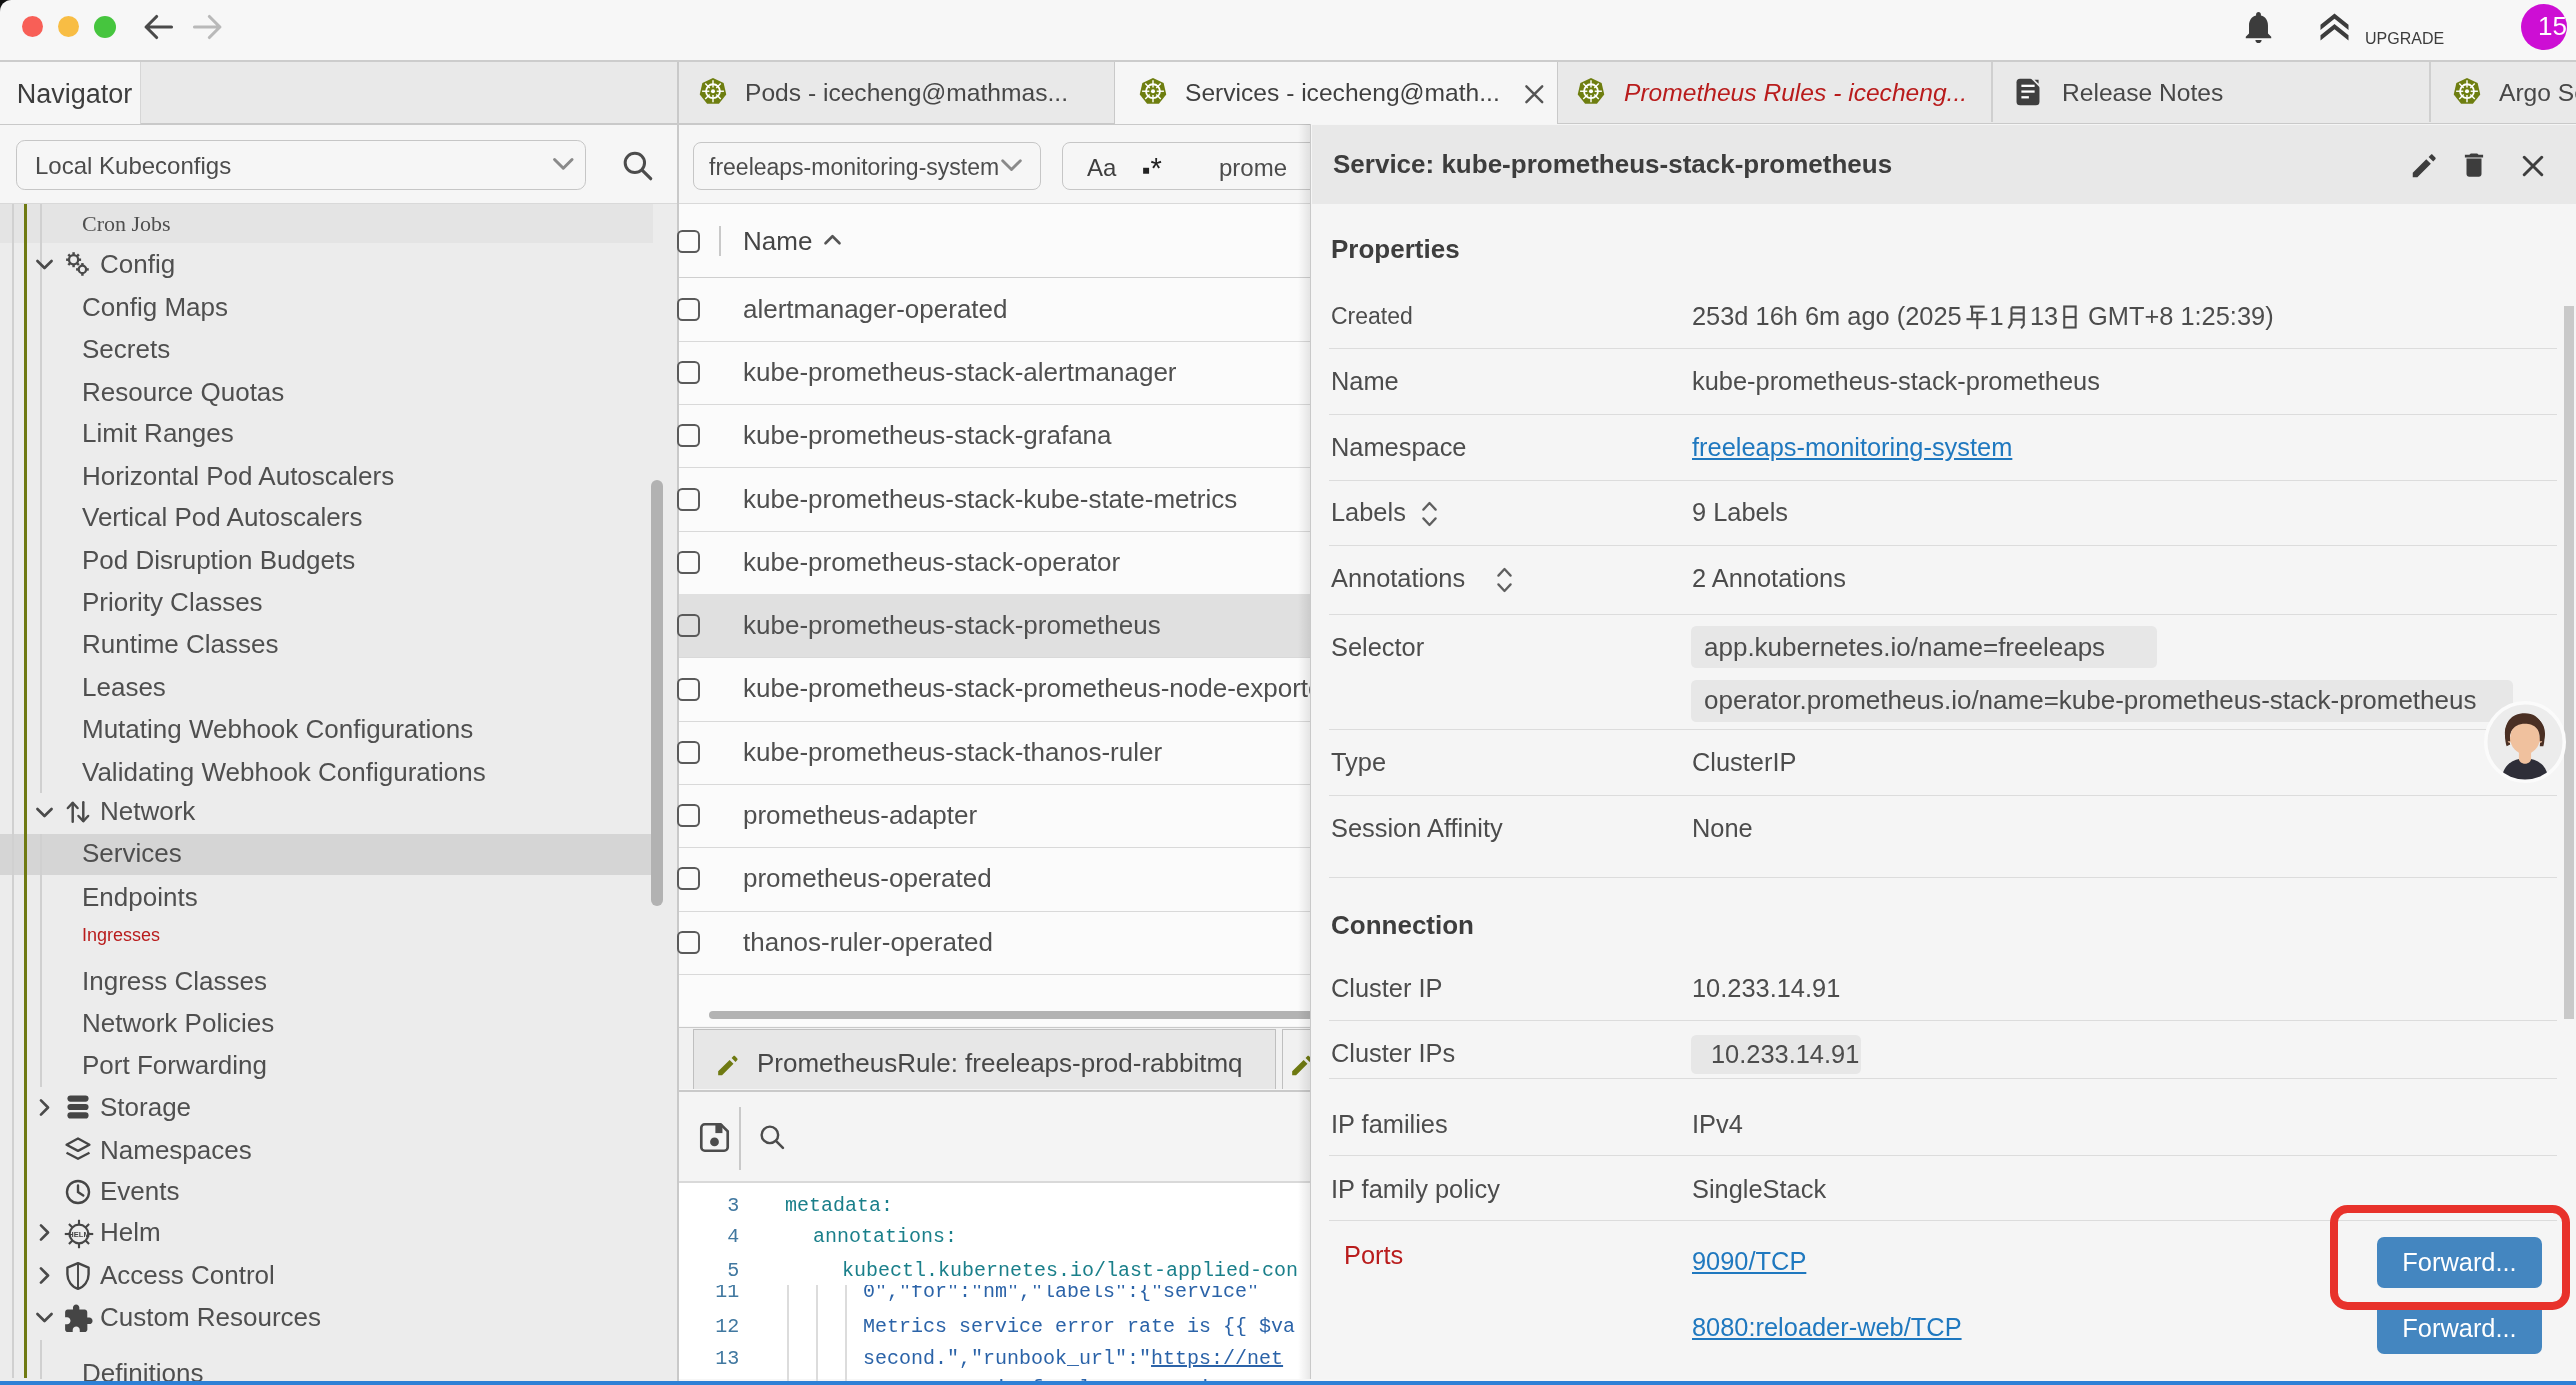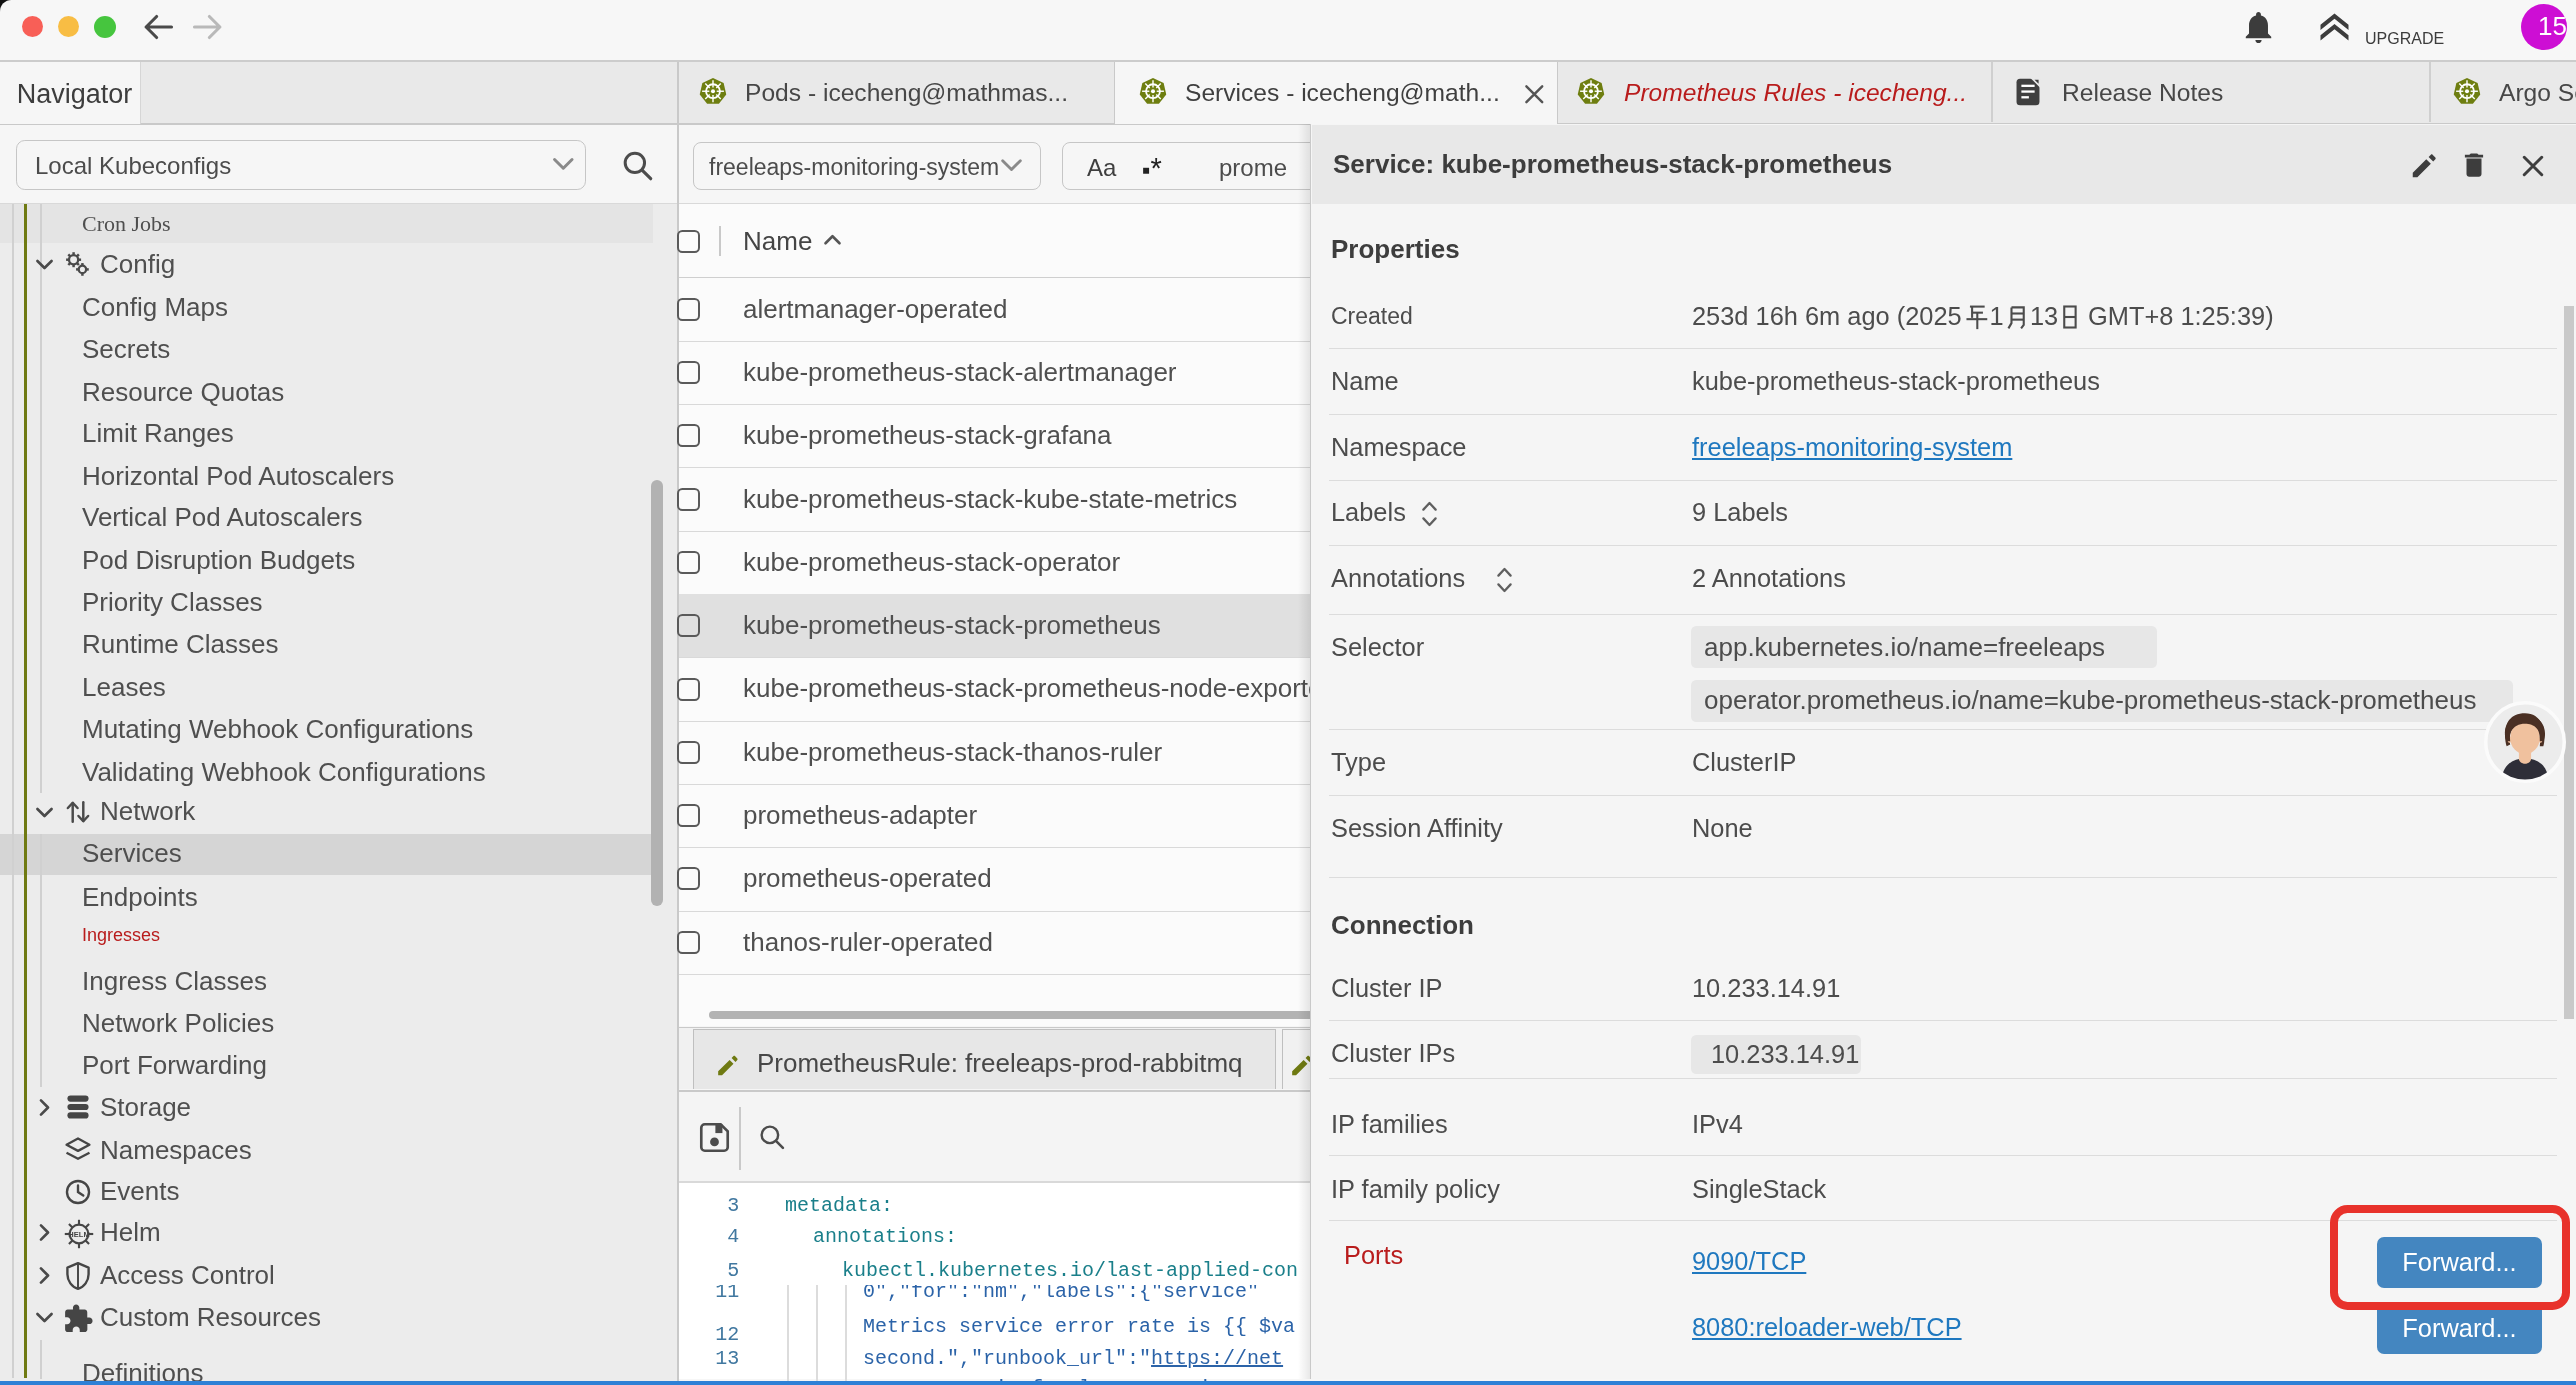--- a/index.html
+++ b/index.html
@@ -327,21 +327,21 @@
       <path d="M23.5 23.5 L31 31" stroke="#4c4c4c" stroke-width="3" stroke-linecap="round"></path>
     </svg>
 <div class="abs" style="left:679px;top:1181px;width:1897px;height:1.8px;background:#d9d9d9;"></div>
 <div class="abs" style="left:679px;top:1183px;width:1897px;height:196px;background:#ffffff;"></div>
 <div class="abs" style="left:679px;top:1183px;width:631px;height:198px;overflow:hidden;">
       <div class="abs" style="left:108px;top:102px;width:1.8px;height:96px;background:#dcdcdc;"></div>
       <div class="abs" style="left:137px;top:102px;width:1.8px;height:96px;background:#dcdcdc;"></div>
       <div class="abs" style="left:166px;top:102px;width:1.8px;height:96px;background:#dcdcdc;"></div>
       <div class="txt" style="left:5.3px;top:96px;width:55px;text-align:right;font-family:Liberation Mono,monospace;font-size:20px;line-height:26px;color:#4178a0;">11</div>
       <div class="txt" style="left:184px;top:96px;font-family:Liberation Mono,monospace;font-size:20px;line-height:26px;color:#2b63a8;">0","for":"nm","labels":{"service"</div>
-      <div class="txt" style="left:5.3px;top:131px;width:55px;text-align:right;font-family:Liberation Mono,monospace;font-size:20px;line-height:26px;color:#4178a0;margin-top:8px;">12</div>
+      <div class="txt" style="left:5.3px;top:131px;width:55px;text-align:right;font-family:Liberation Mono,monospace;font-size:20px;line-height:26px;color:#4178a0;">12</div>
       <div class="txt" style="left:184px;top:131px;font-family:Liberation Mono,monospace;font-size:20px;line-height:26px;color:#2b63a8;">Metrics service error rate is {{ $va</div>
       <div class="txt" style="left:5.3px;top:163px;width:55px;text-align:right;font-family:Liberation Mono,monospace;font-size:20px;line-height:26px;color:#4178a0;">13</div>
       <div class="txt" style="left:184px;top:163px;font-family:Liberation Mono,monospace;font-size:20px;line-height:26px;color:#2b63a8;">second.","runbook_url":"<span style="text-decoration:underline;">https://net</span></div>
       <div class="txt" style="left:5.3px;top:193px;width:55px;text-align:right;font-family:Liberation Mono,monospace;font-size:20px;line-height:26px;color:#4178a0;">14</div>
       <div class="txt" style="left:184px;top:193px;font-family:Liberation Mono,monospace;font-size:20px;line-height:26px;color:#2b63a8;">error rate in freeleaps metrics ser</div>
     </div>
 <div class="abs" style="left:679px;top:1183px;width:631px;height:102px;background:#ffffff;">
       <div class="txt" style="left:5.3px;top:9.6px;width:55px;text-align:right;font-family:Liberation Mono,monospace;font-size:20px;line-height:26px;color:#4178a0;">3</div>
       <div class="txt" style="left:106px;top:9.6px;font-family:Liberation Mono,monospace;font-size:20px;line-height:26px;color:#1a7f8a;">metadata:</div>
       <div class="txt" style="left:5.3px;top:41px;width:55px;text-align:right;font-family:Liberation Mono,monospace;font-size:20px;line-height:26px;color:#4178a0;">4</div>

